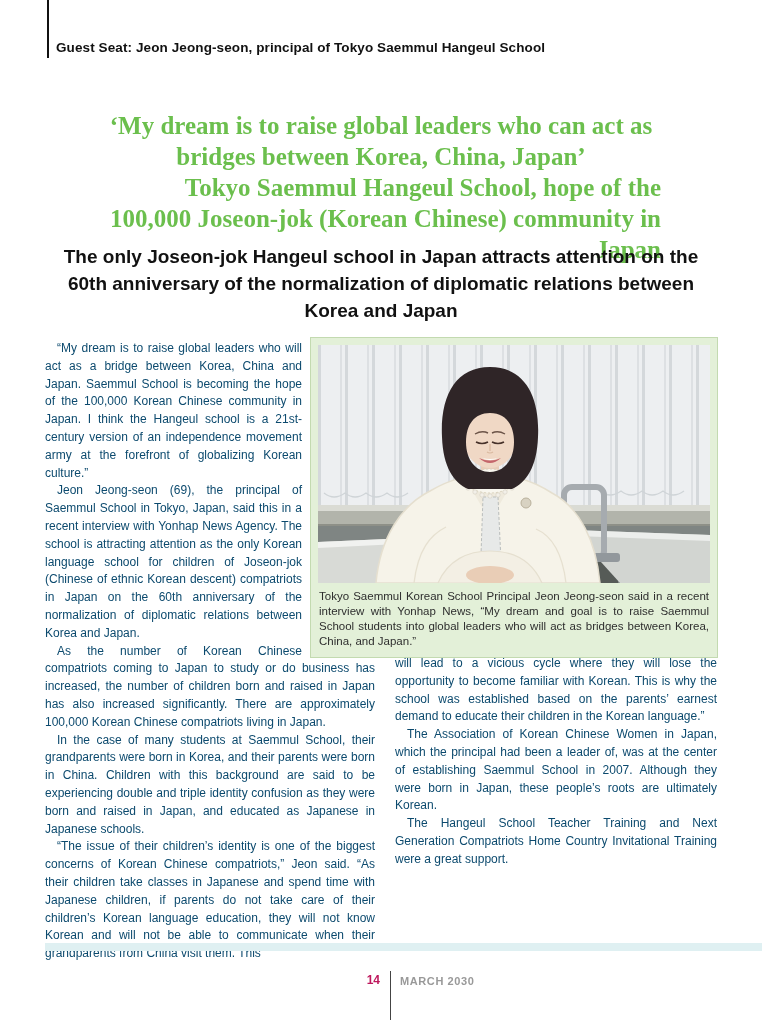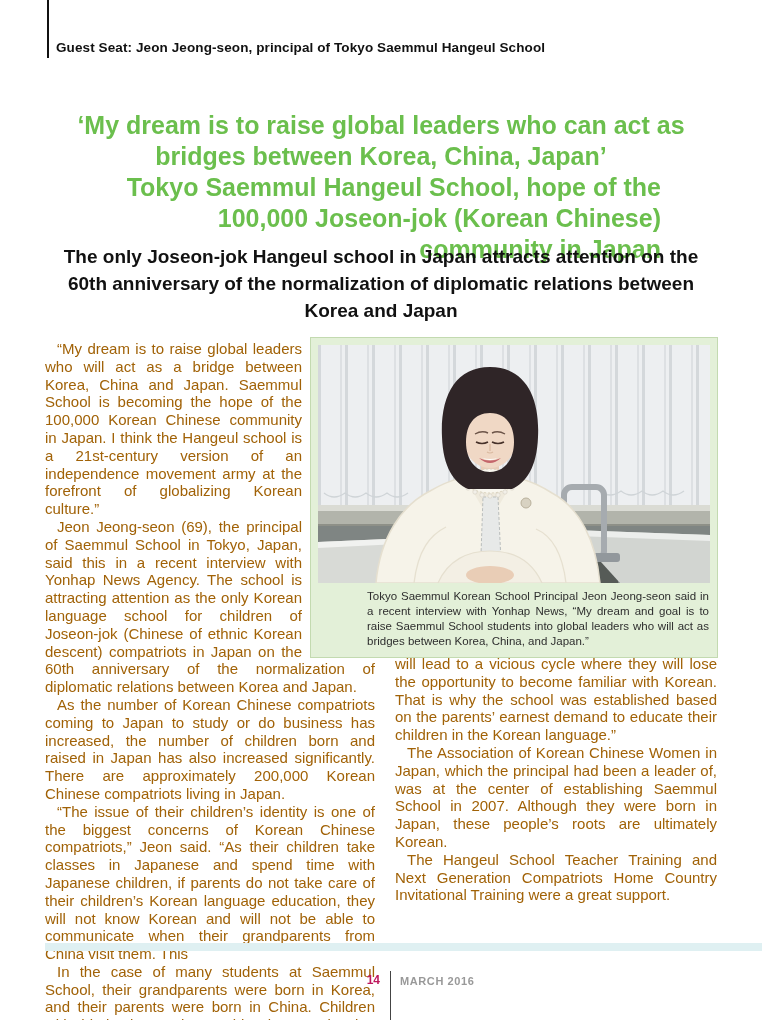--- a/index.html
+++ b/index.html
@@ -19,21 +19,21 @@
   }
   .kicker {
     position:absolute; left:56px; top:40px;
     font-size:13.5px; font-weight:bold; color:#111;
     letter-spacing:0.1px;
   }
   
   .headline {
     position:absolute; left:45px; top:110px; width:672px;
     text-align:center;
-    font-family:Liberation Sans, sans-serif;
+    font-family:Liberation Serif, serif;
     font-weight:bold;
     font-size:25px; line-height:31px;
   }
   .headline .hl { display:block; margin:0 auto; }
   .headline .hl1 { max-width:620px; }
   .headline .hl2 { max-width:560px;text-align:right; }
   
   .subhead {
     position:absolute; left:45px; top:243px; width:672px;
     text-align:center;
@@ -43,37 +43,37 @@
   
   .body-area {
     position:absolute; left:45px; top:340px; width:672px;
   }
   .col-left { width:330px; }
   .col-right {
     position:absolute; left:350px; top:315px; width:322px;
   }
   .photo-spacer { float:right; width:73px; height:312px; }
   .body-area p {
-    font-size:15px; line-height:17.8px;
-    text-align:justify; color:#a16207;
+    font-size:12px; line-height:17.8px;
+    text-align:justify; color:#0c4a6e;
     text-indent:12px;
   }
   .body-area p.no-indent { text-indent:0; }
   
   .photo-box {
     position:absolute; left:265px; top:-3px; width:408px;
     background:#e3f0d8;
     border:1px solid #c3dab0;
     padding:7px 7px 5px 7px;
   }
   .photo-frame { width:392px; height:238px; display:block; }
   .photo-caption {
     padding:6px 1px 3px 1px;
     font-size:11.5px; line-height:15px;
-    text-align:justify; color:#2e2e2e;margin-left:48px;
+    text-align:justify; color:#2e2e2e;
   }
   
   .bottom-strip {
     position:absolute; left:45px; top:943px; width:717px; height:8px;
     background:#dff0f2;
   }
   
   .footer-pagenum {
     position:absolute; left:336px; top:973px; width:44px;
     text-align:right;
@@ -161,32 +161,32 @@
           <path d="M164 113 q 8 4 16 0 q -8 2 -16 0 Z" fill="#ffffff"></path>
         </g>
       </svg>
       <div class="photo-caption">Tokyo Saemmul Korean School Principal Jeon Jeong-seon said in a recent interview with Yonhap News, “My dream and goal is to raise Saemmul School students into global leaders who will act as bridges between Korea, China, and Japan.”</div>
     </div>
 
     <div class="col-left">
       <div class="photo-spacer"></div>
       <p>“My dream is to raise global leaders who will act as a bridge between Korea, China and Japan. Saemmul School is becoming the hope of the 100,000 Korean Chinese community in Japan. I think the Hangeul school is a 21st-century version of an independence movement army at the forefront of globalizing Korean culture.”</p>
       <p>Jeon Jeong-seon (69), the principal of Saemmul School in Tokyo, Japan, said this in a recent interview with Yonhap News Agency. The school is attracting attention as the only Korean language school for children of Joseon-jok (Chinese of ethnic Korean descent) compatriots in Japan on the 60th anniversary of the normalization of diplomatic relations between Korea and Japan.</p>
-      <p>As the number of Korean Chinese compatriots coming to Japan to study or do business has increased, the number of children born and raised in Japan has also increased significantly. There are approximately 200,000 Korean Chinese compatriots living in Japan.</p>
+      <p>As the number of Korean Chinese compatriots coming to Japan to study or do business has increased, the number of children born and raised in Japan has also increased significantly. There are approximately 100,000 Korean Chinese compatriots living in Japan.</p>
+      <p>In the case of many students at Saemmul School, their grandparents were born in Korea, and their parents were born in China. Children with this background are said to be experiencing double and triple identity confusion as they were born and raised in Japan, and educated as Japanese in Japanese schools.</p>
       <p>“The issue of their children’s identity is one of the biggest concerns of Korean Chinese compatriots,” Jeon said. “As their children take classes in Japanese and spend time with Japanese children, if parents do not take care of their children’s Korean language education, they will not know Korean and will not be able to communicate when their grandparents from China visit them. This</p>
-      <p>In the case of many students at Saemmul School, their grandparents were born in Korea, and their parents were born in China. Children with this background are said to be experiencing double and triple identity confusion as they were born and raised in Japan, and educated as Japanese in Japanese schools.</p>
     </div>
 
     <div class="col-right">
-      <p class="no-indent">will lead to a vicious cycle where they will lose the opportunity to become familiar with Korean. That is why the school was established based on the parents’ earnest demand to educate their children in the Korean language.”</p>
+      <p class="no-indent">will lead to a vicious cycle where they will lose the opportunity to become familiar with Korean. This is why the school was established based on the parents’ earnest demand to educate their children in the Korean language.”</p>
       <p>The Association of Korean Chinese Women in Japan, which the principal had been a leader of, was at the center of establishing Saemmul School in 2007. Although they were born in Japan, these people’s roots are ultimately Korean.</p>
       <p>The Hangeul School Teacher Training and Next Generation Compatriots Home Country Invitational Training were a great support.</p>
     </div>
 
   </div>
 
   <div class="bottom-strip"></div>
 
   <div class="footer-pagenum">14</div>
   <div class="footer-rule"></div>
-  <div class="footer-issue">MARCH 2016</div>
+  <div class="footer-issue">MARCH 2030</div>
 
 </div>
 
 </body></html>

